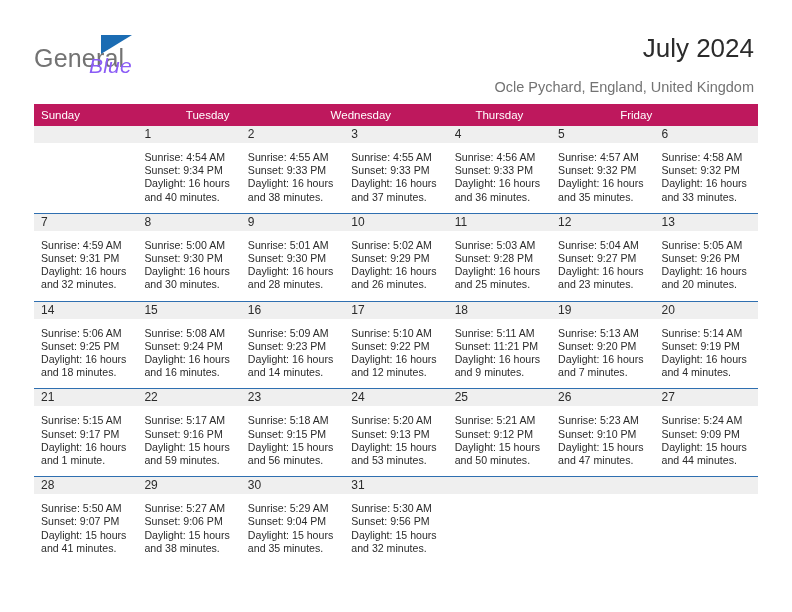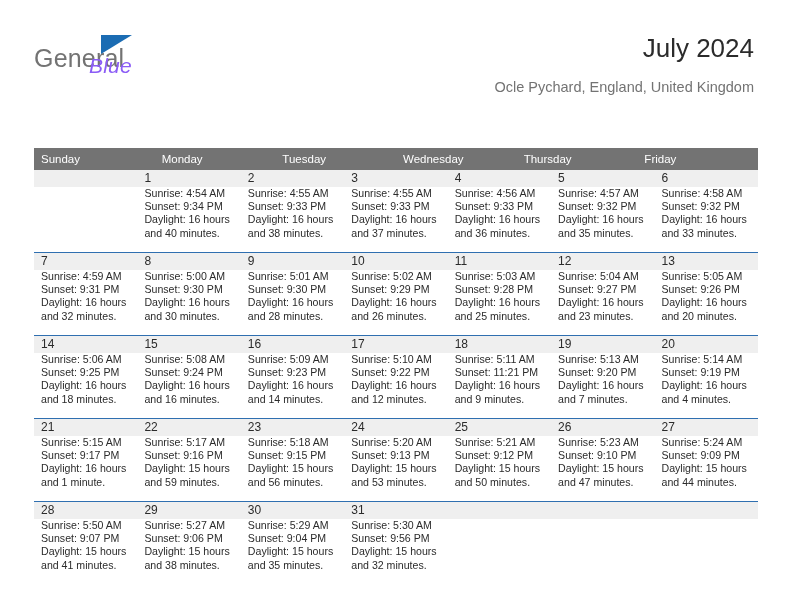--- a/index.html
+++ b/index.html
@@ -90,22 +90,21 @@
     position: absolute;
     left: 34px;
     top: 104px;
     width: 724px;
   }
 
   .weekday-row {
     display: flex;
     width: 724px;
     height: 22px;
-    background: #737373;
-    margin-top: 44px;
+    background: #be185d;
   }
   .weekday {
     flex: 1 1 0;
     box-sizing: border-box;
     padding-left: 7px;
     font-size: 11.5px;
     color: #ffffff;
     line-height: 22px;
     white-space: nowrap;
     overflow: hidden;
@@ -134,21 +133,21 @@
     font-size: 12px;
     color: #2b2b2b;
     padding-left: 7px;
     line-height: 17px;
     box-sizing: border-box;
   }
   .day.blank .daynum {
     color: transparent;
   }
   .daybody {
-    padding: 0 6px 9px 7px;
+    padding: 8px 6px 9px 7px;
     box-sizing: border-box;
     min-height: 65px;
   }
   .dayline {
     font-size: 10.6px;
     line-height: 13.2px;
     color: #2b2b2b;
     white-space: nowrap;
   }
 </style>
@@ -166,21 +165,20 @@
     </div>
 
     <div class="title">July 2024</div>
     <div class="subtitle">Ocle Pychard, England, United Kingdom</div>
 
   </div>
 
   <div class="calendar">
     <div class="weekday-row">
         <div class="weekday">Sunday</div>
-        <div class="weekday">Monday</div>
         <div class="weekday">Tuesday</div>
         <div class="weekday">Wednesday</div>
         <div class="weekday">Thursday</div>
         <div class="weekday">Friday</div>
       </div>
     <div>
         <div class="week first">
           <div class="day blank">
             <div class="daynum"></div>
             <div class="daybody"></div>

